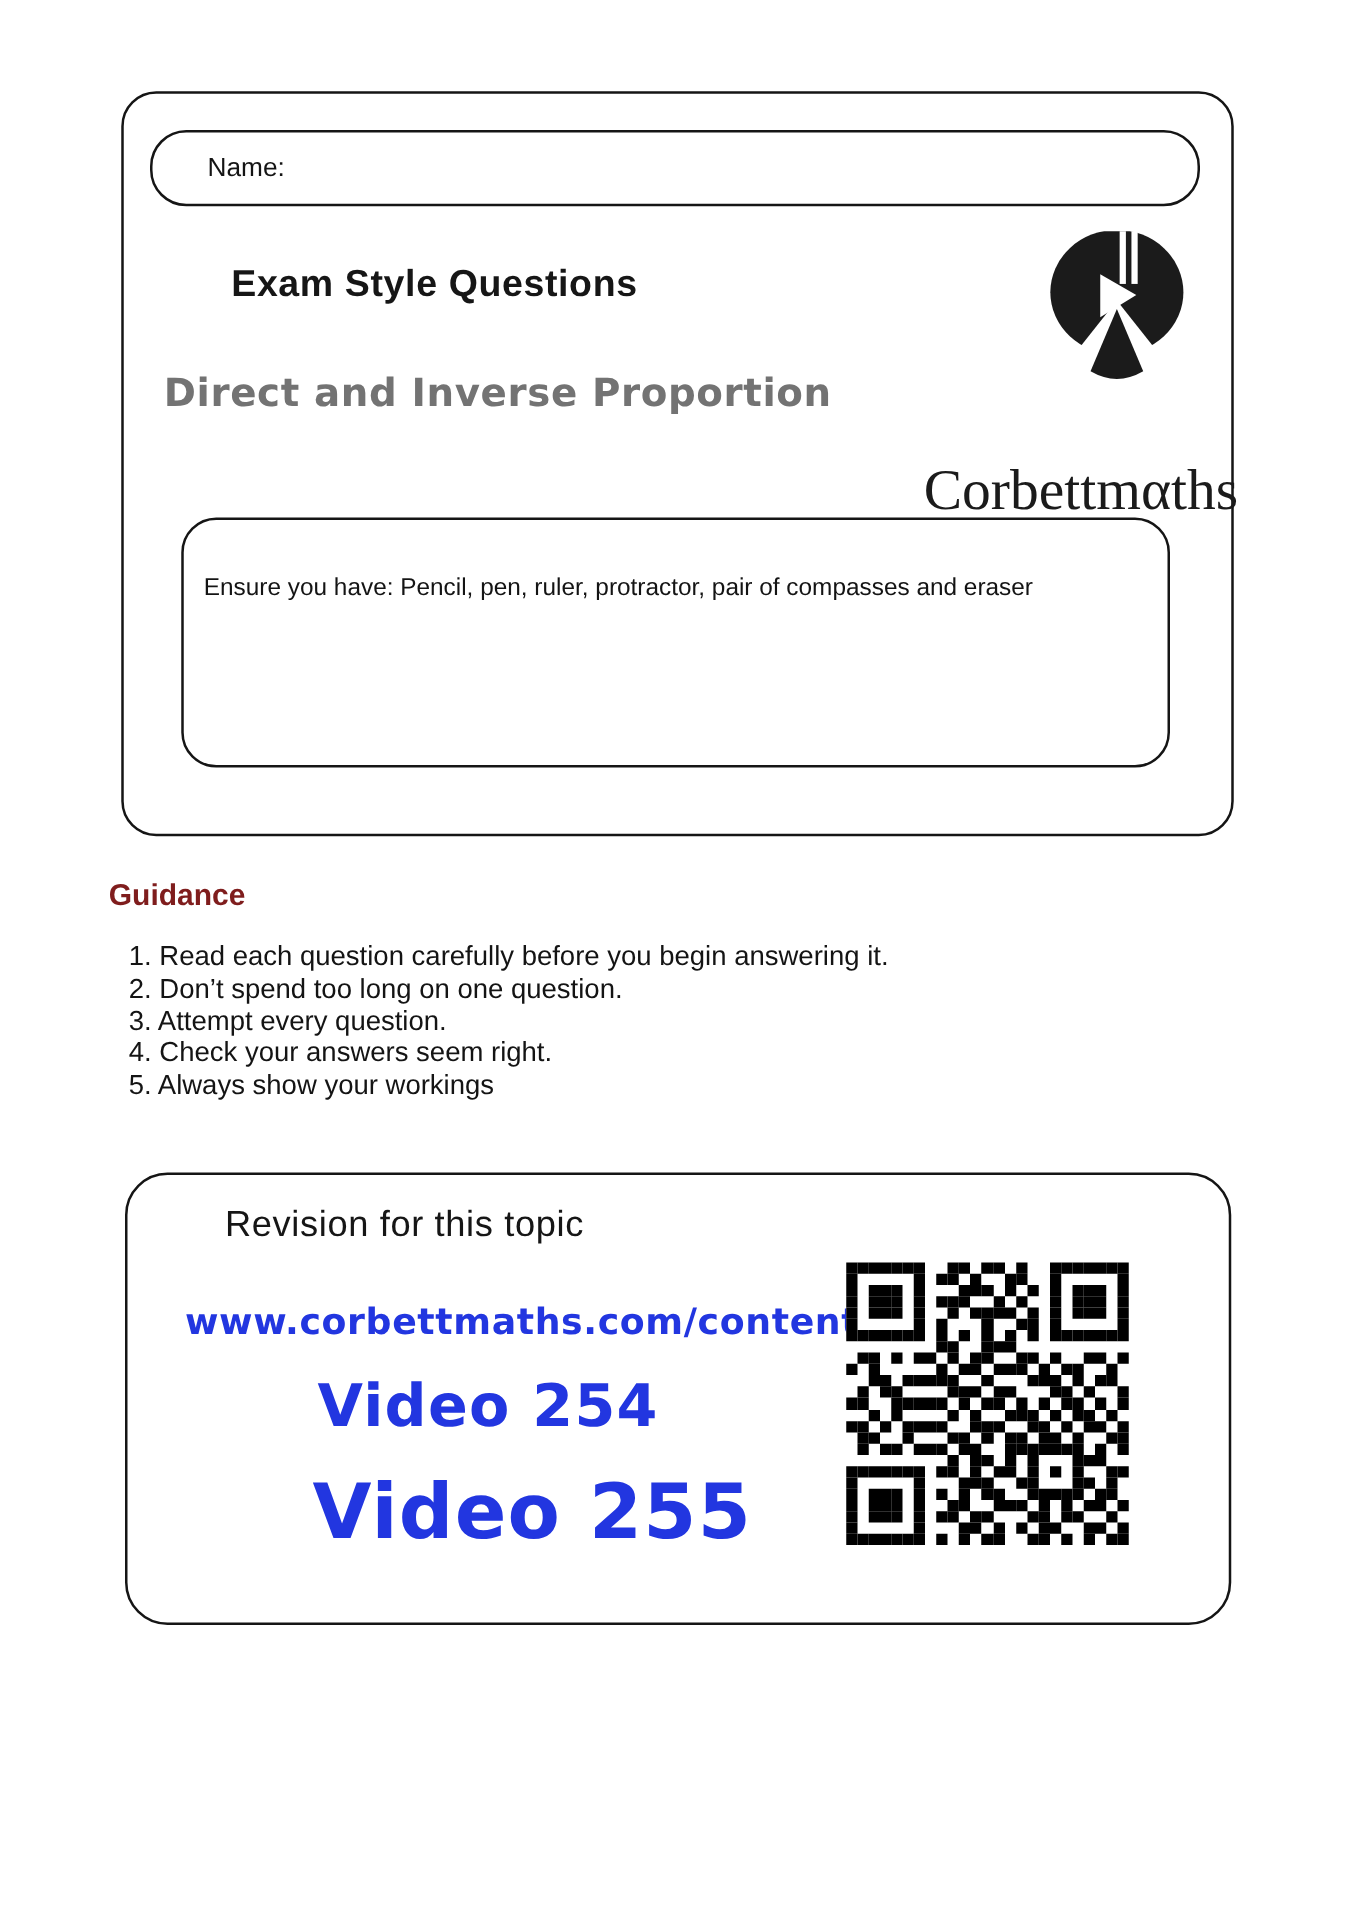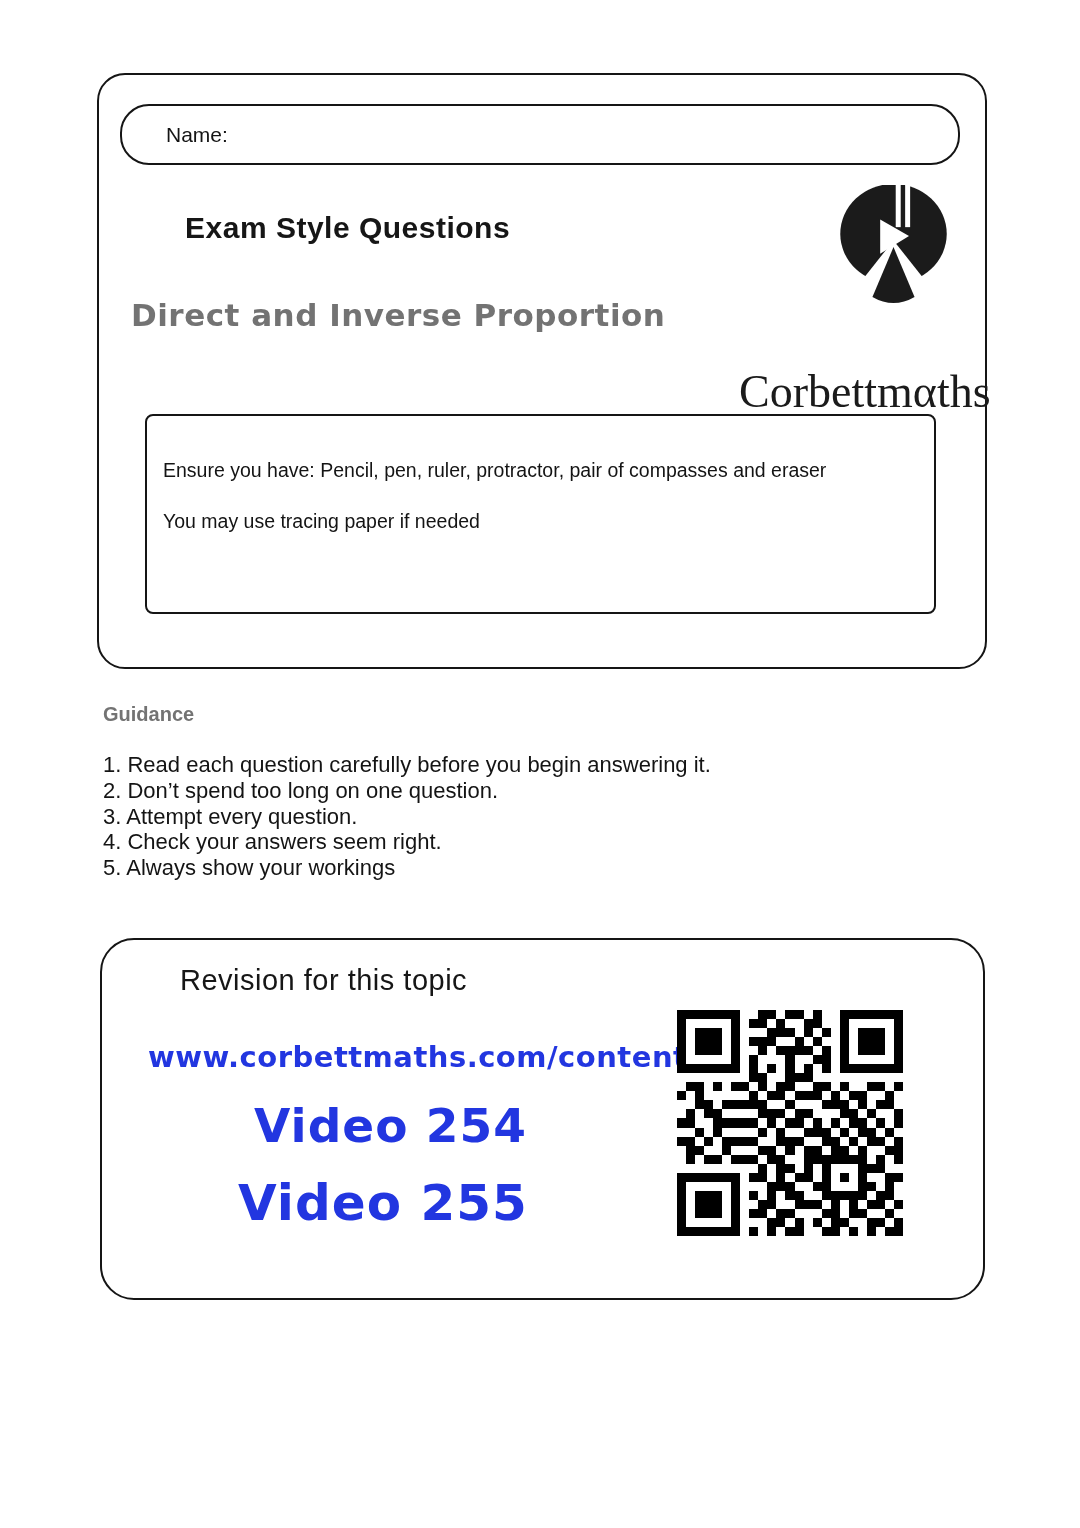--- a/index.html
+++ b/index.html
@@ -36,28 +36,28 @@
   }
   .logo-wrap{position:absolute;left:640px;top:110px;width:300px;height:230px;}
   .logo-mark{position:absolute;left:98px;top:0px;width:113px;height:122px;}
   .brand-text{
     position:absolute;left:0px;top:180px;width:300px;
     font-family:"Liberation Serif", serif;
     font-size:46px;color:#1b1b1b;white-space:nowrap;
   }
   .equip-box{
     position:absolute;left:46px;top:339px;width:787px;height:196px;
-    border:2px solid #151515;border-radius:8px;
+    border:2px solid #151515;border-radius:28px;
   }
   .equip-line1{position:absolute;left:16px;top:43px;font-size:19.5px;color:#141414;white-space:nowrap;}
   .equip-line2{position:absolute;left:16px;top:94px;font-size:19.5px;color:#141414;white-space:nowrap;}
 
   
   .guidance-heading{
-    left:103px;top:703px;font-size:20px;font-weight:bold;color:#737373;
+    left:87px;top:703px;font-size:24px;font-weight:bold;color:#7f1d1d;
   }
   .guidance-list{
     left:103px;top:752px;width:720px;
     font-size:22px;color:#141414;
   }
   .guidance-list ul{list-style:none;margin:0;padding:0;}
   .guidance-list li{line-height:25.8px;}
 
   
   .revision-card{
@@ -73,23 +73,23 @@
     position:absolute;left:46px;top:100px;
     font-family:"DejaVu Sans", sans-serif;
     font-weight:bold;font-size:29px;letter-spacing:0.5px;
   }
   .video-line-1{
     position:absolute;left:152px;top:158px;
     font-family:"DejaVu Sans", sans-serif;
     font-weight:bold;font-size:47px;letter-spacing:1px;
   }
   .video-line-2{
-    position:absolute;left:136px;top:234px;
+    position:absolute;left:148px;top:234px;
     font-family:"DejaVu Sans", sans-serif;
-    font-weight:bold;font-size:50px;letter-spacing:1px;text-align:center;
+    font-weight:bold;font-size:61px;letter-spacing:1px;text-align:center;
   }
   .qr{
     position:absolute;left:575px;top:70px;width:226px;height:226px;
     display:grid;
     grid-template-columns:repeat(25,1fr);
     grid-template-rows:repeat(25,1fr);
     background:#ffffff;
   }
   .qr div{width:100%;height:100%;}
   .qr div.on{background:#000000;}
@@ -118,21 +118,20 @@
         <polygon points="50,50 12,98 88,98" fill="#ffffff"></polygon>
         <path d="M50,56 L31,101 Q50,112 69,101 Z" fill="#1b1b1b"></path>
       </svg>
       <div class="brand-text">
         <span>Corbettm</span><span>α</span><span>ths</span>
       </div>
     </div>
 
     <div class="equip-box">
       <div class="equip-line1">Ensure you have: Pencil, pen, ruler, protractor, pair of compasses and eraser</div>
-      <div class="equip-line2">You may use tracing paper if needed</div>
     </div>
   </div>
 
   <div class="abs guidance-heading">Guidance</div>
 
   <div class="abs guidance-list">
     <ul>
       <li>1. Read each question carefully before you begin answering it.</li>
       <li>2. Don’t spend too long on one question.</li>
       <li>3. Attempt every question.</li>

